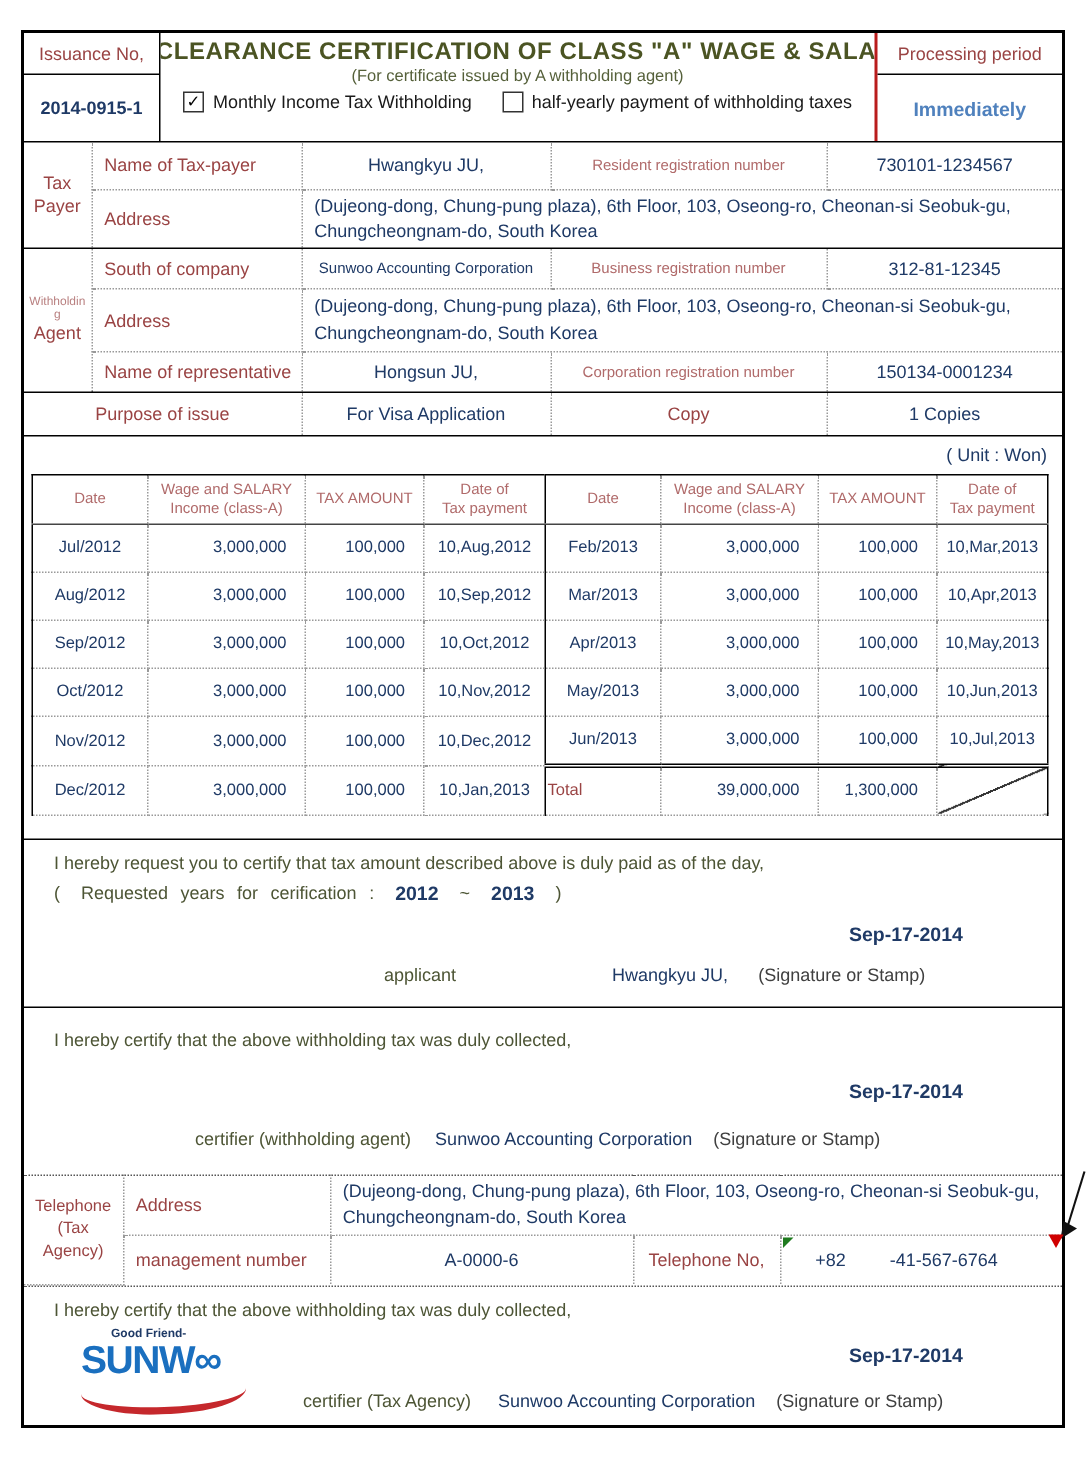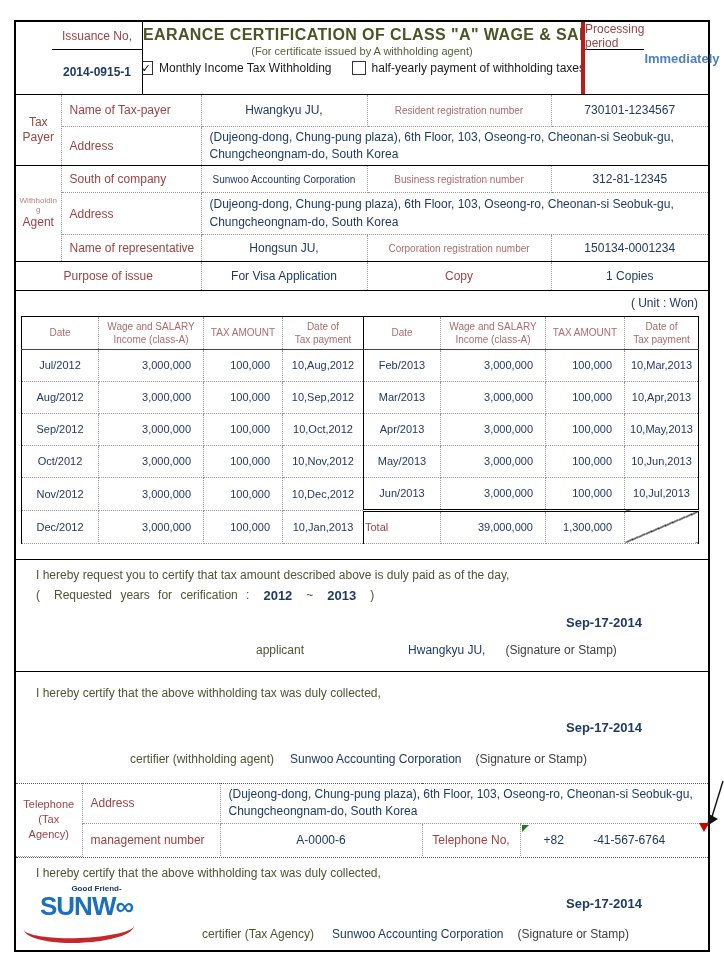--- a/index.html
+++ b/index.html
@@ -3,34 +3,34 @@
 <meta charset="utf-8">
 <style>
   html,body{margin:0;padding:0;background:#fff;}
   .page{position:relative;width:724px;height:975px;background:#fff;
         font-family:"Liberation Sans","DejaVu Sans",sans-serif;color:#222;overflow:hidden;}
   .doc{position:absolute;left:14px;top:20px;width:692px;height:928px;border:2px solid #000;
        background:#fff;display:flex;flex-direction:column;}
 
   
   .hdr{display:flex;height:72px;border-bottom:1px solid #000;flex:none;}
-  .hdr-left{width:90px;flex:none;border-right:1px solid #000;display:flex;flex-direction:column;padding-left:36px;}
+  .hdr-left{width:90px;flex:none;border-right:1px solid #000;display:flex;flex-direction:column;}
   .issuance-label{height:27px;border-bottom:1px solid #000;color:#9a4444;font-size:12px;
                   display:flex;align-items:center;justify-content:center;}
   .issuance-no{flex:1;display:flex;align-items:center;justify-content:center;color:#1f3a66;
                font-size:12px;font-weight:bold;}
   .hdr-mid{flex:1;overflow:hidden;display:flex;flex-direction:column;align-items:center;min-width:0;}
   .title{margin-top:4px;font-size:16px;font-weight:bold;color:#4b5423;white-space:nowrap;letter-spacing:.4px;}
   .subtitle{font-size:11px;color:#55603a;margin-top:1px;}
   .checks{display:flex;align-items:center;gap:6px;font-size:12px;color:#1a1a1a;margin-top:4px;white-space:nowrap;}
   .cb{width:12px;height:12px;border:1px solid #333;display:inline-flex;align-items:center;
       justify-content:center;background:#fff;flex:none;}
   .cb.checked::before{content:"✓";font-size:11px;font-weight:bold;color:#000;line-height:1;}
   .cb.empty{margin-left:14px;}
-  .hdr-right{width:123px;flex:none;border-left:4px solid #b91c1c;display:flex;flex-direction:row;}
+  .hdr-right{width:123px;flex:none;border-left:2px solid #b91c1c;display:flex;flex-direction:column;}
   .proc-label{height:27px;border-bottom:1px solid #000;color:#9a4444;font-size:12px;
               display:flex;align-items:center;justify-content:center;}
   .proc-value{flex:1;display:flex;align-items:center;justify-content:center;color:#4f81bd;
               font-size:13px;font-weight:bold;}
 
   
   table{border-collapse:collapse;}
   .info{width:100%;table-layout:fixed;font-size:12px;flex:none;}
   .info td{border:1px dotted #999;overflow:hidden;}
   .info td:first-child{border-left:none;}
@@ -93,21 +93,21 @@
   .cert .stub2{color:#9a4444;font-size:11px;text-align:center;vertical-align:middle;line-height:1.35;}
   .mgmt-val{color:#1f3a66;text-align:center;vertical-align:middle;}
   .tel-lbl{color:#9a4444;text-align:center;vertical-align:middle;}
   .tel-cell{position:relative;color:#1f3a66;vertical-align:middle;}
   .tel-cell::before{content:"";position:absolute;left:1px;top:1px;width:0;height:0;
                     border-top:7px solid #1e7a1e;border-right:7px solid transparent;}
   .tel-code{margin-left:22px;} .tel-num{margin-left:26px;}
 
   
   .final{flex:1;border-top:1px dotted #555;position:relative;font-size:12px;}
-  .logo{position:absolute;left:8px;top:26px;width:125px;height:62px;text-align:center;}
+  .logo{position:absolute;left:38px;top:26px;width:125px;height:62px;}
   .logo-gf{font-size:8px;color:#1f3a66;margin-left:20px;font-weight:bold;}
   .logo-word{font-size:26px;font-weight:bold;color:#1a6fbf;letter-spacing:-1px;line-height:1;margin-top:0;}
   .logo-arc{position:absolute;left:0;top:28px;width:110px;height:26px;border-radius:50%;
             border-bottom:5px solid #c5282c;transform:rotate(-2deg);}
 
   
   .comment-arrow{position:absolute;right:0;top:778px;width:30px;height:62px;}
 </style>
 </head>
 <body>

